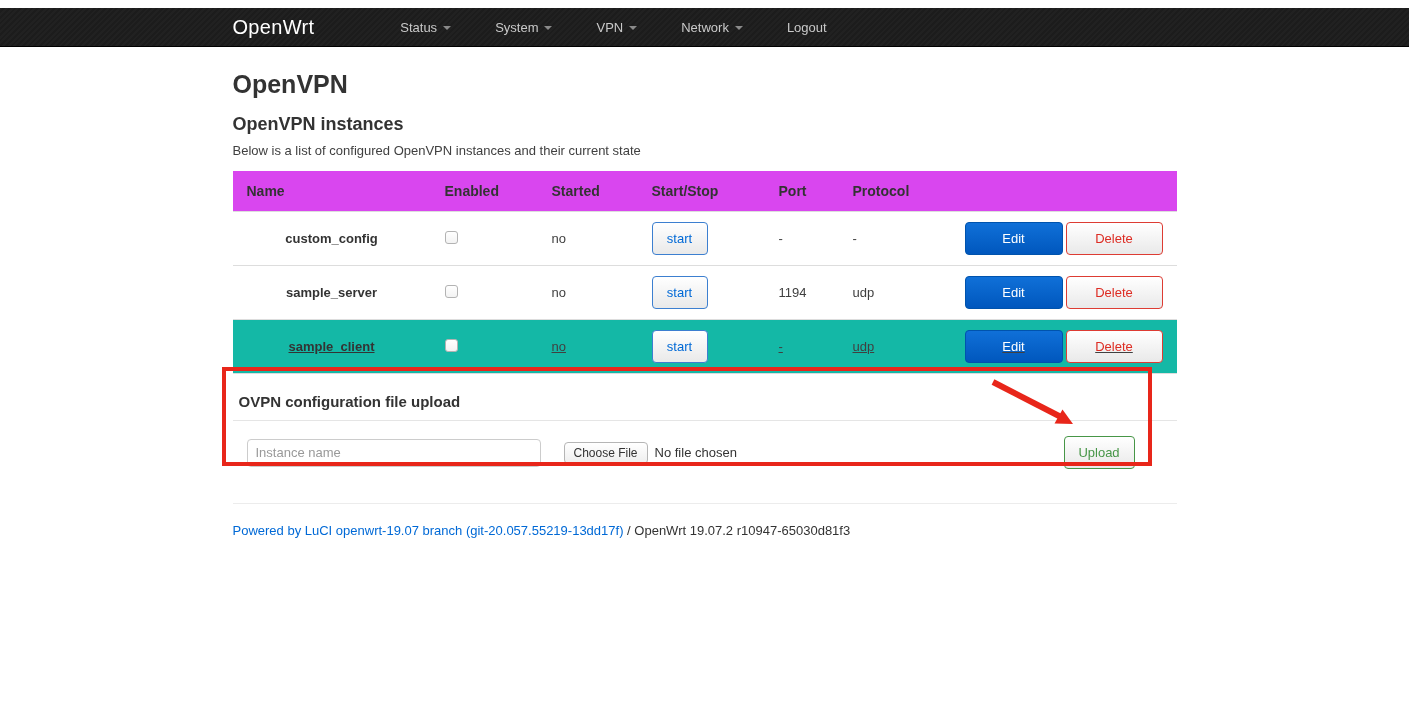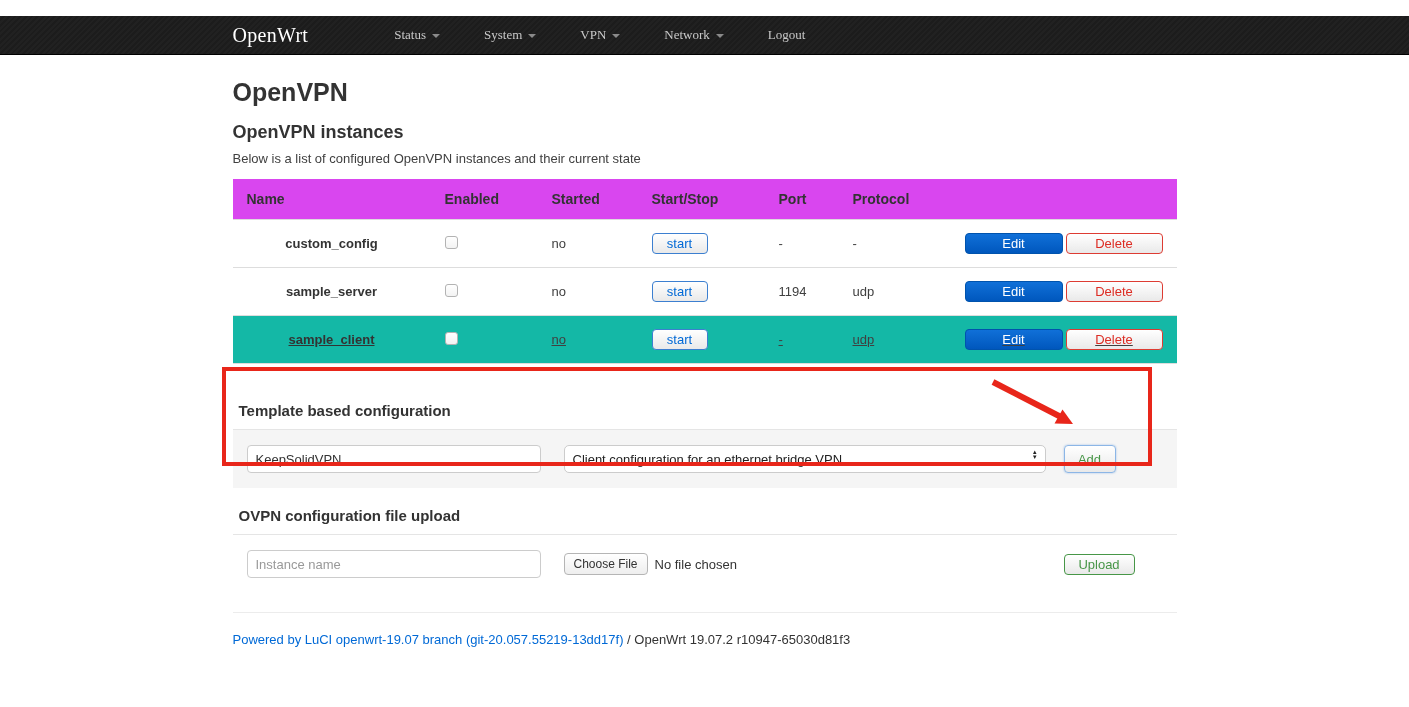--- a/index.html
+++ b/index.html
@@ -12,22 +12,22 @@
     position: relative;
   }
 
   
   .navbar {
     height: 39px;
     background: repeating-linear-gradient(135deg, rgba(255,255,255,0.025) 0 2px, rgba(0,0,0,0) 2px 4px), #1c1c1c;
     border-bottom: 1px solid #000;
   }
   .navbar-inner {
-    width: 944px; margin: 16px auto; height: 100%;
-    display: flex; align-items: center; font-family: Liberation Serif, serif;
+    width: 944px; margin: 8px auto; height: 100%;
+    display: flex; align-items: center;
   }
   .brand {
     color: #ffffff; font-size: 20px; font-weight: 400;
     letter-spacing: 0.3px; margin-right: 75px; text-decoration: none; cursor: pointer;
   }
   .nav-item {
     color: #c9c9c9; font-size: 13px; padding: 16px 11px;
     display: flex; align-items: center; gap: 6px;
     height: 100%; cursor: pointer; margin-right: 22px;
   }
@@ -63,21 +63,21 @@
 
   input[type="checkbox"].cbx {
     appearance: none; -webkit-appearance: none;
     width: 13px; height: 13px; border: 1px solid #b3b3b3; border-radius: 3px;
     background: linear-gradient(#fff, #f3f3f3); cursor: pointer; margin-top: 1px;
   }
 
   
   .btn {
     display: inline-flex; align-items: center; justify-content: center;
-    height: 21px; border-radius: 4px; font-size: 13px; cursor: pointer;
+    height: 33px; border-radius: 4px; font-size: 13px; cursor: pointer;
     font-family: inherit; background: linear-gradient(#ffffff, #e9e9e9);
     border: 1px solid #ccc;
   }
   .btn-start { width: 56px; border-color: #3c7fd0; color: #0069d6; }
   .btn-edit  { width: 98px; border: 1px solid #0053ad; color: #fff;
                background: linear-gradient(#1070d8, #0057bd); font-weight: 400; }
   .btn-delete{ width: 97px; border-color: #dd3c33; color: #dd2c23; }
   .btn-add   { width: 52px; height: 28px; border-color: #8cb6e6; color: #479647;
                box-shadow: 0 0 2px rgba(90,150,220,0.6); }
   .btn-upload{ width: 71px; border-color: #479647; color: #479647; }
@@ -236,36 +236,20 @@
       <td>
             <span class="btn-cell">
         <button class="btn btn-edit">Edit</button>
         <button class="btn btn-delete">Delete</button>
       </span>
           </td>
     </tr>
   </tbody>
     </table>
 
-  <div class="fieldset">
-    <div class="fieldset-legend">Template based configuration</div>
-    <div class="form-row gray">
-      <input type="text" class="text-input" value="KeepSolidVPN" style="">
-      <span class="select-wrap">
-        <select class="tpl-select">
-          <option>Client configuration for an ethernet bridge VPN</option>
-        </select>
-        <span class="select-arrows">
-            <span>▴</span>
-            <span>▾</span>
-          </span>
-      </span>
-      <button class="btn btn-add" style="margin-left:18px;">Add</button>
-    </div>
-  </div>
 
   <div class="fieldset" style="margin-top:11px;">
     <div class="fieldset-legend">OVPN configuration file upload</div>
     <div class="form-row">
       <input type="text" class="text-input" placeholder="Instance name" style="">
       <span class="file-control">
         <button class="btn-choosefile">Choose File</button>
         <span class="no-file">No file chosen</span>
       </span>
       <button class="btn btn-upload" style="margin-left:auto;margin-right:28px;">Upload</button>

